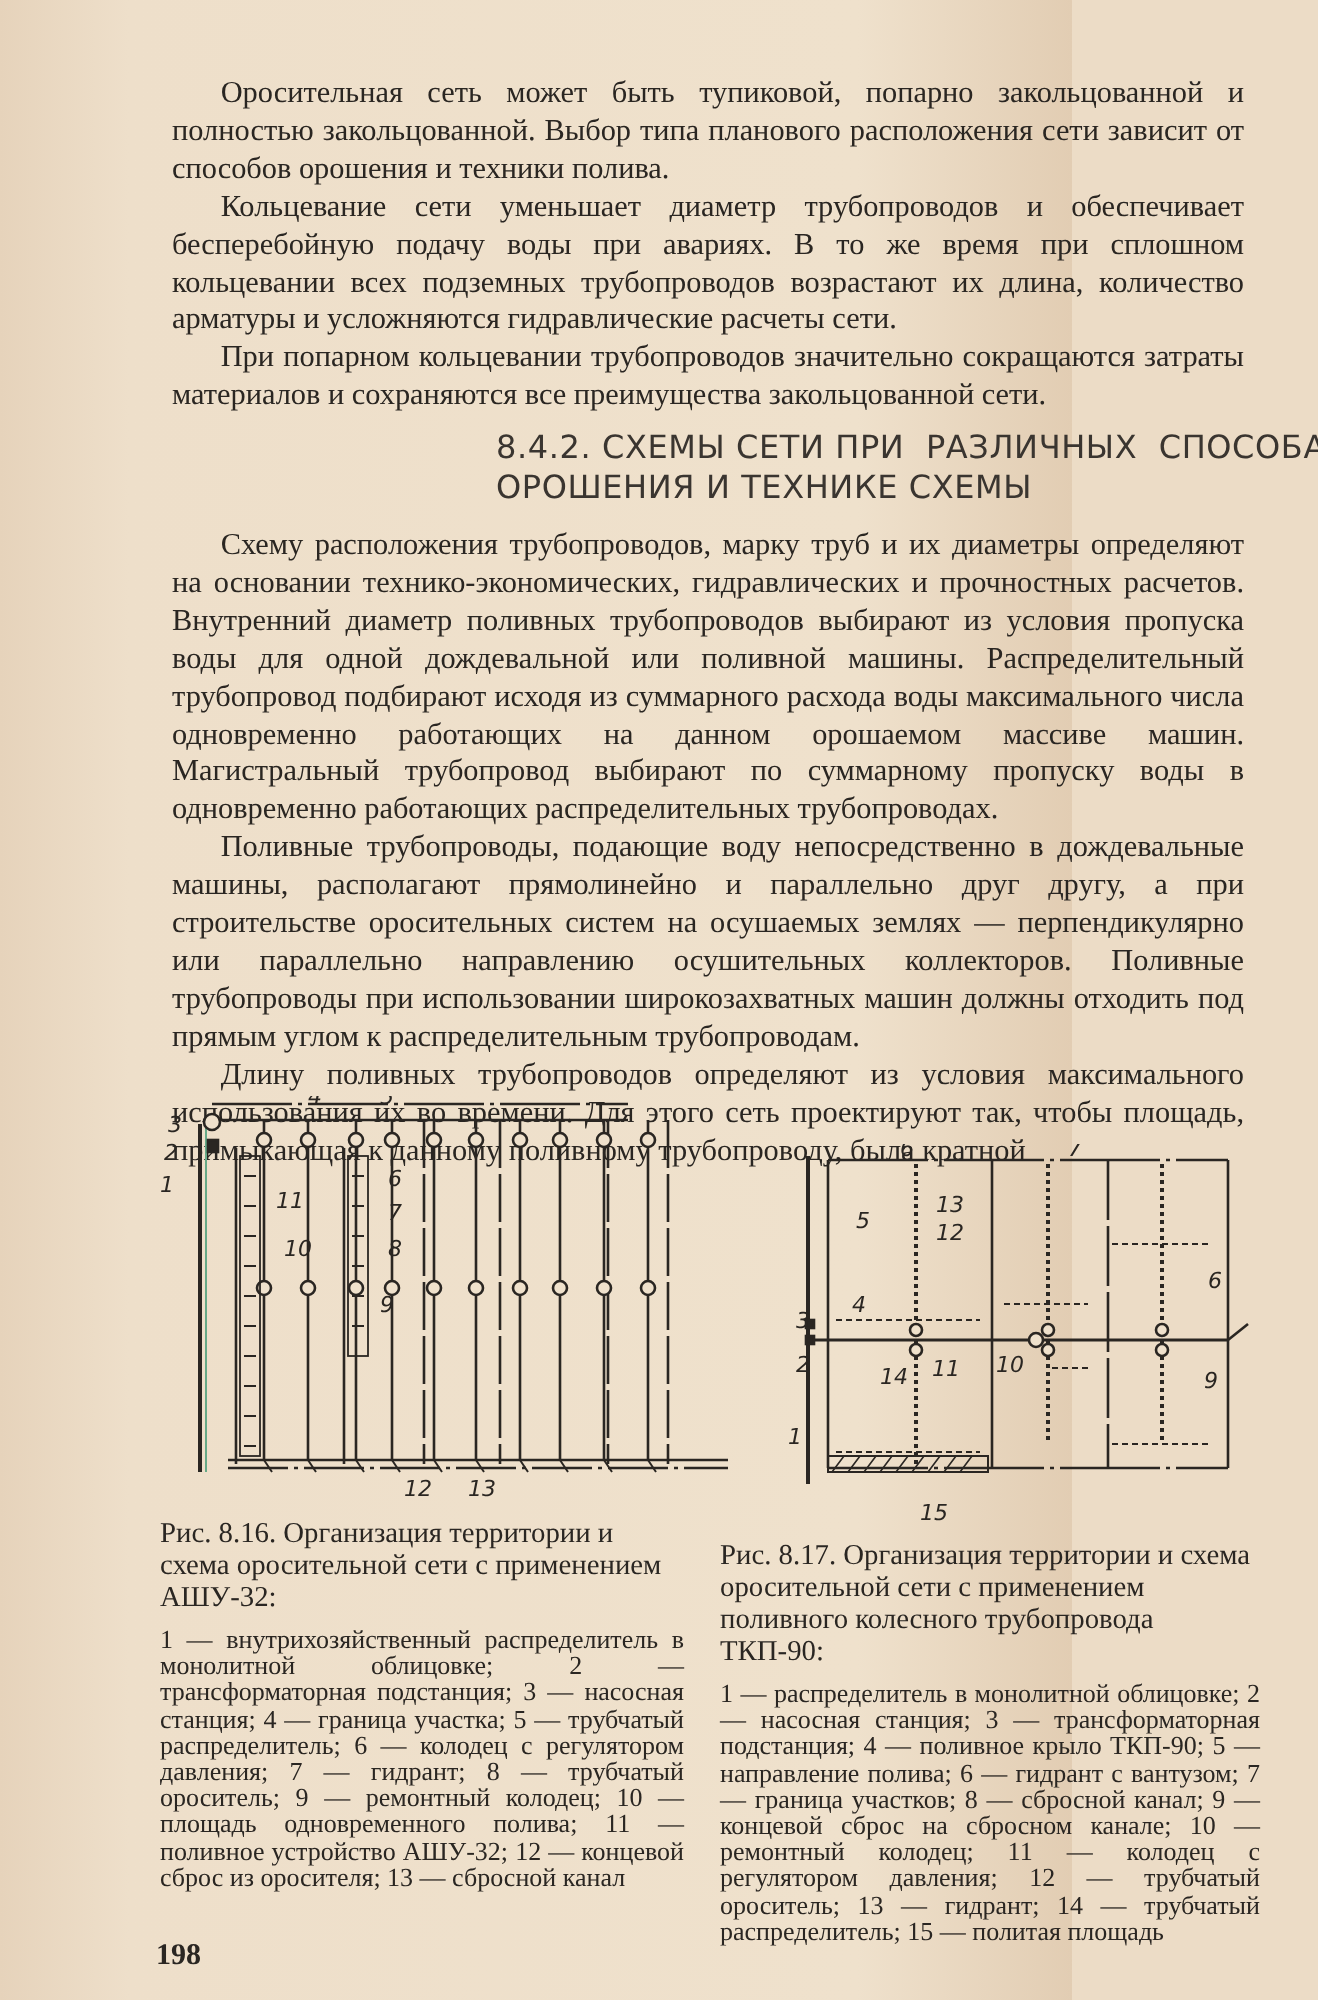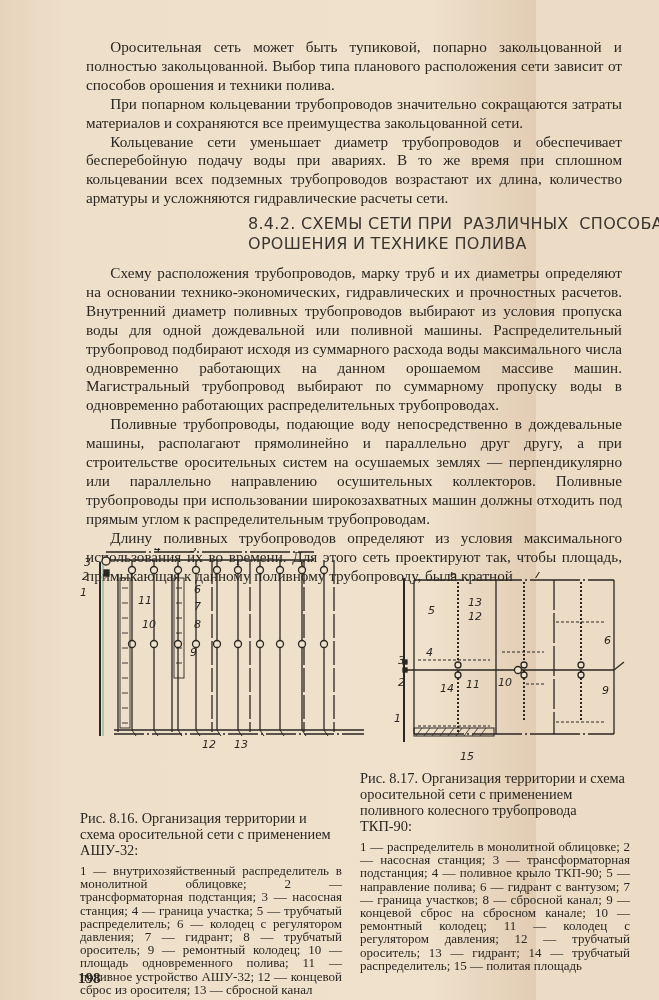--- a/index.html
+++ b/index.html
@@ -10,40 +10,40 @@
   .body-text{position:absolute;left:86px;width:536px;font-size:15.2px;line-height:18.9px;text-align:justify;}
   .body-text p{margin:0;text-indent:1.6em;}
   #block1{top:38px;}
   .heading{position:absolute;left:248px;top:214px;width:380px;font-family:"DejaVu Sans","Liberation Sans",sans-serif;
     font-size:16px;line-height:20px;letter-spacing:0.3px;color:#3a3530;}
   #block2{top:264px;}
   .fig{position:absolute;}
   #fig16{left:74px;top:548px;width:290px;height:205px;}
   #fig17{left:394px;top:572px;width:234px;height:190px;}
   .caption{position:absolute;font-size:14.4px;line-height:16px;}
-  #cap16{left:80px;top:810px;width:262px;}
+  #cap16{left:80px;top:759px;width:262px;}
   #cap17{left:360px;top:770px;width:270px;}
   .legend{font-size:13px;line-height:13.2px;text-align:justify;margin-top:6px;}
   .pagenum{position:absolute;left:78px;top:970px;font-size:15px;font-weight:bold;}
   svg text{font-family:"DejaVu Sans",sans-serif;font-style:italic;font-size:11px;fill:#2a2622;}
 </style>
 </head>
 <body>
 
 <div class="page">
 
   <div class="body-text" id="block1">
     <p>Оросительная сеть может быть тупиковой, попарно закольцованной и полностью закольцованной. Выбор типа планового расположения сети зависит от способов орошения и техники полива.</p>
+    <p>Кольцевание сети уменьшает диаметр трубопроводов и обеспечивает бесперебойную подачу воды при авариях. В то же время при сплошном кольцевании всех подземных трубопроводов возрастают их длина, количество арматуры и усложняются гидравлические расчеты сети.</p>
     <p>При попарном кольцевании трубопроводов значительно сокращаются затраты материалов и сохраняются все преимущества закольцованной сети.</p>
-    <p>Кольцевание сети уменьшает диаметр трубопроводов и обеспечивает бесперебойную подачу воды при авариях. В то же время при сплошном кольцевании всех подземных трубопроводов возрастают их длина, количество арматуры и усложняются гидравлические расчеты сети.</p>
   </div>
 
   <div class="heading">
     <div style="white-space:pre;">8.4.2. СХЕМЫ СЕТИ ПРИ  РАЗЛИЧНЫХ  СПОСОБАХ</div>
-    <div>ОРОШЕНИЯ И ТЕХНИКЕ ПОЛИВА</div>
+    <div>ОРОШЕНИЯ И ТЕХНИКЕ СХЕМЫ</div>
   </div>
 
   <div class="body-text" id="block2">
     <p>Схему расположения трубопроводов, марку труб и их диаметры определяют на основании технико-экономических, гидравлических и прочностных расчетов. Внутренний диаметр поливных трубопроводов выбирают из условия пропуска воды для одной дождевальной или поливной машины. Распределительный трубопровод подбирают исходя из суммарного расхода воды максимального числа одновременно работающих на данном орошаемом массиве машин. Магистральный трубопровод выбирают по суммарному пропуску воды в одновременно работающих распределительных трубопроводах.</p>
     <p>Поливные трубопроводы, подающие воду непосредственно в дождевальные машины, располагают прямолинейно и параллельно друг другу, а при строительстве оросительных систем на осушаемых землях — перпендикулярно или параллельно направлению осушительных коллекторов. Поливные трубопроводы при использовании широкозахватных машин должны отходить под прямым углом к распределительным трубопроводам.</p>
     <p>Длину поливных трубопроводов определяют из условия максимального использования их во времени. Для этого сеть проектируют так, чтобы площадь, примыкающая к данному поливному трубопроводу, была кратной</p>
   </div>
 
   <div class="fig" id="fig16">
     <svg width="290" height="205" viewBox="0 0 290 205">

